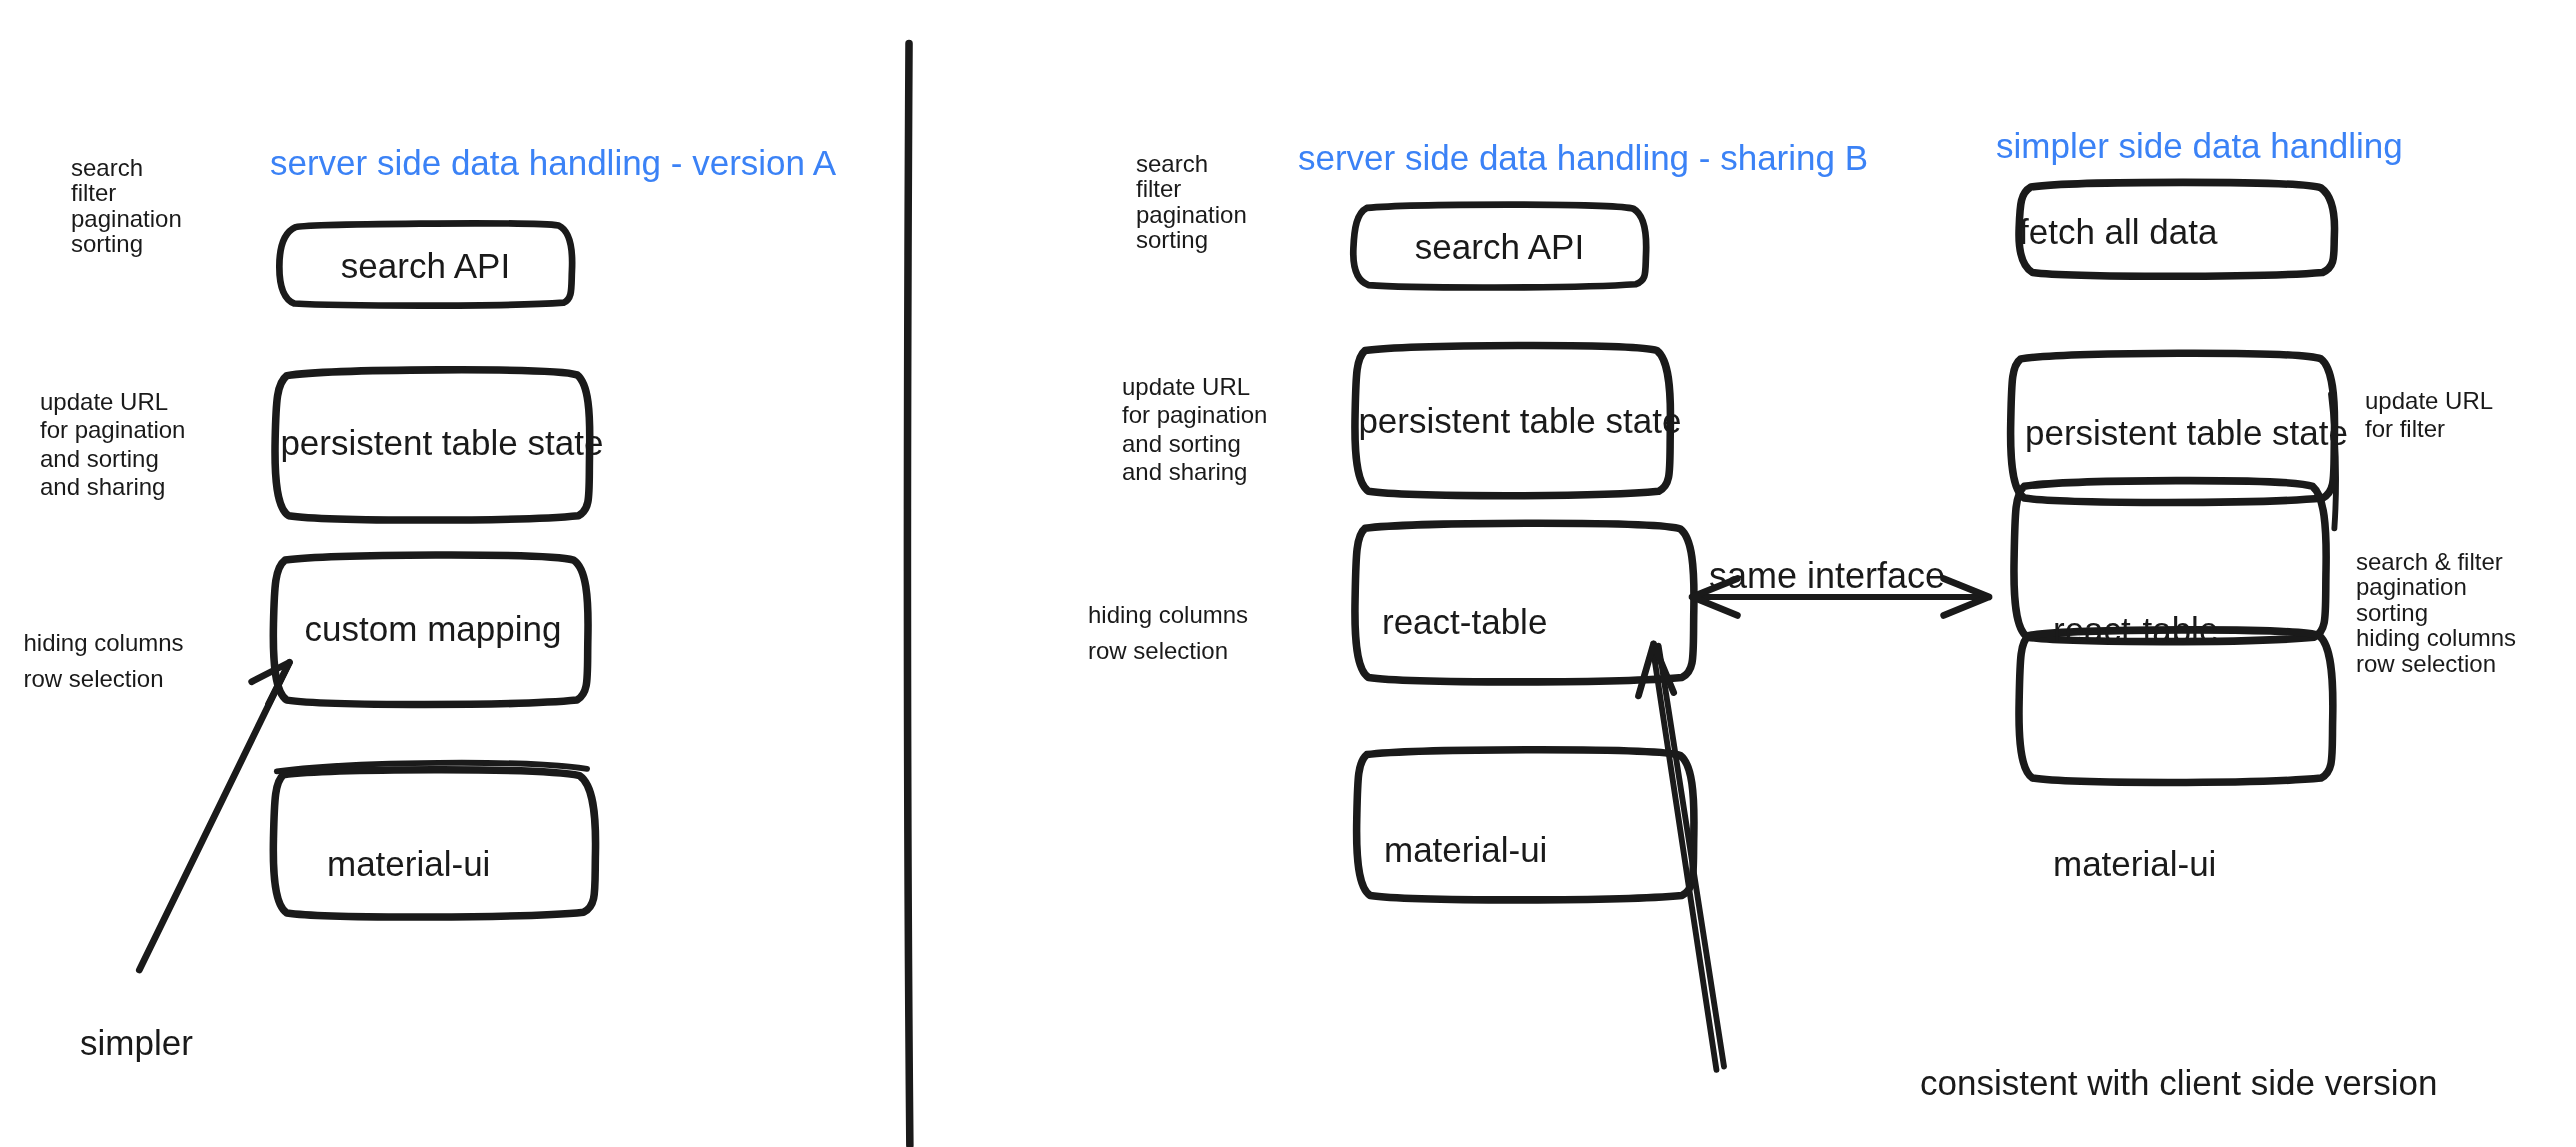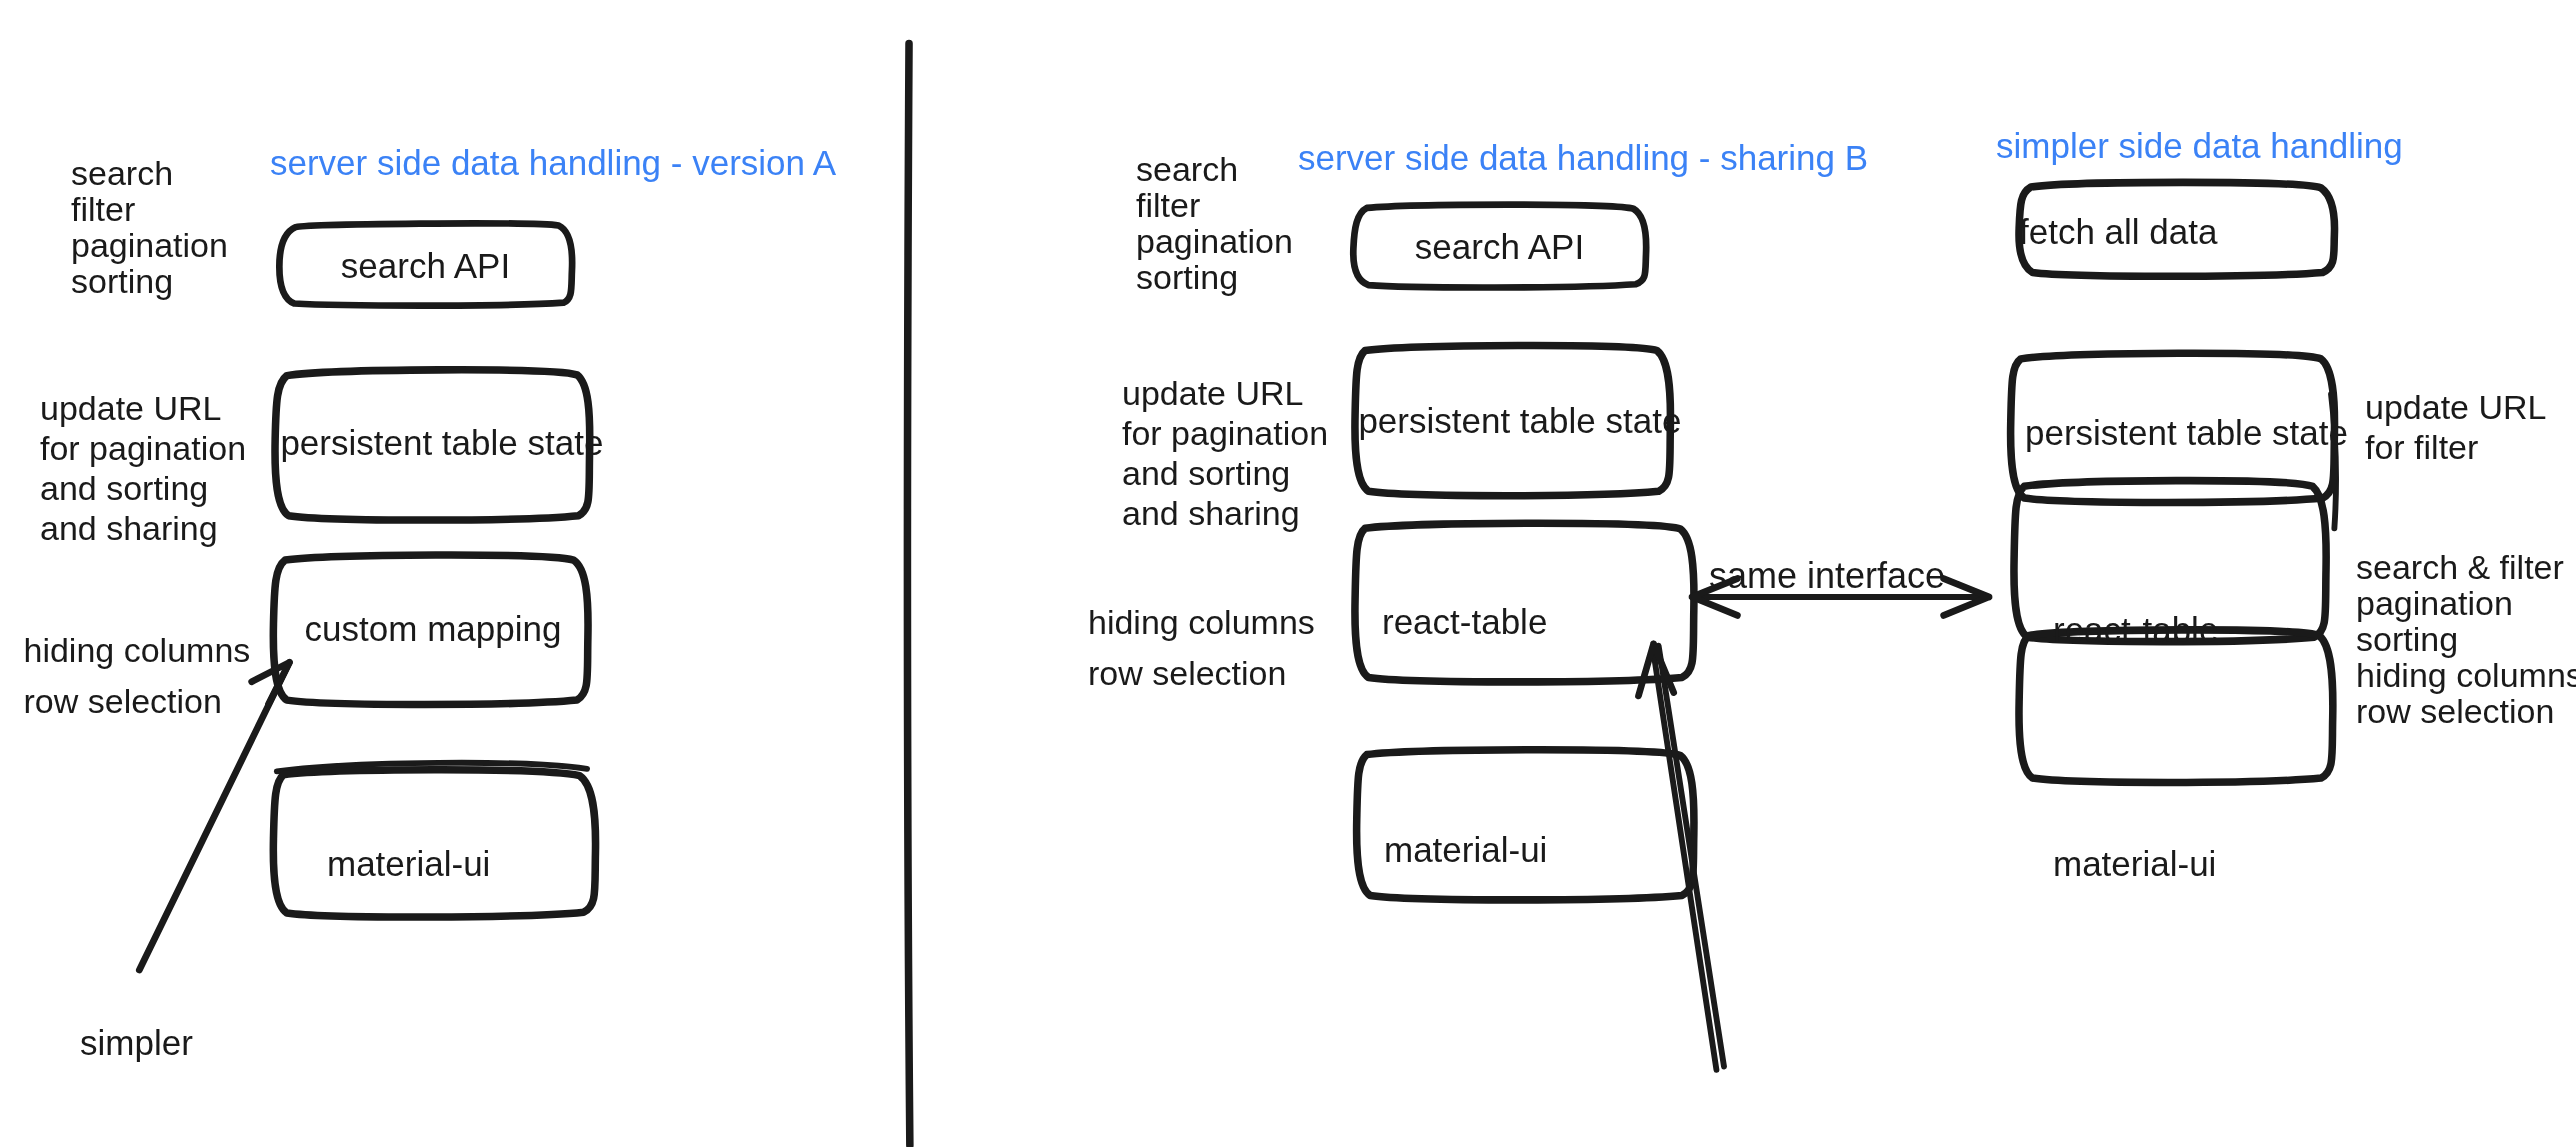--- a/index.html
+++ b/index.html
@@ -31,21 +31,21 @@
     box-sizing: border-box;
     font-size: 35px;
     color: #1a1a1a;
     white-space: nowrap;
   }
   .node-label {
     display: block;
   }
   .annot {
     position: absolute;
-    font-size: 34px;
+    font-size: 24px;
     line-height: 1.18;
     color: #1a1a1a;
     white-space: nowrap;
   }
   .annot.tight { line-height: 1.06; }
   .heading {
     position: absolute;
     font-size: 35px;
     color: #3b82f6;
     white-space: nowrap;
@@ -239,15 +239,16 @@
   <div class="annot tight" style="left:2356px; top:549px;">
     <div>search &amp; filter</div>
     <div>pagination</div>
     <div>sorting</div>
     <div>hiding columns</div>
     <div>row selection</div>
   </div>
 
   <div class="arrow-label" style="left:1709px; top:555px;">same interface</div>
 
+  <div class="caption" style="left:1920px; top:1063px;">consistent with client side version</div>
 
 </div>
 
 
 </body></html>

